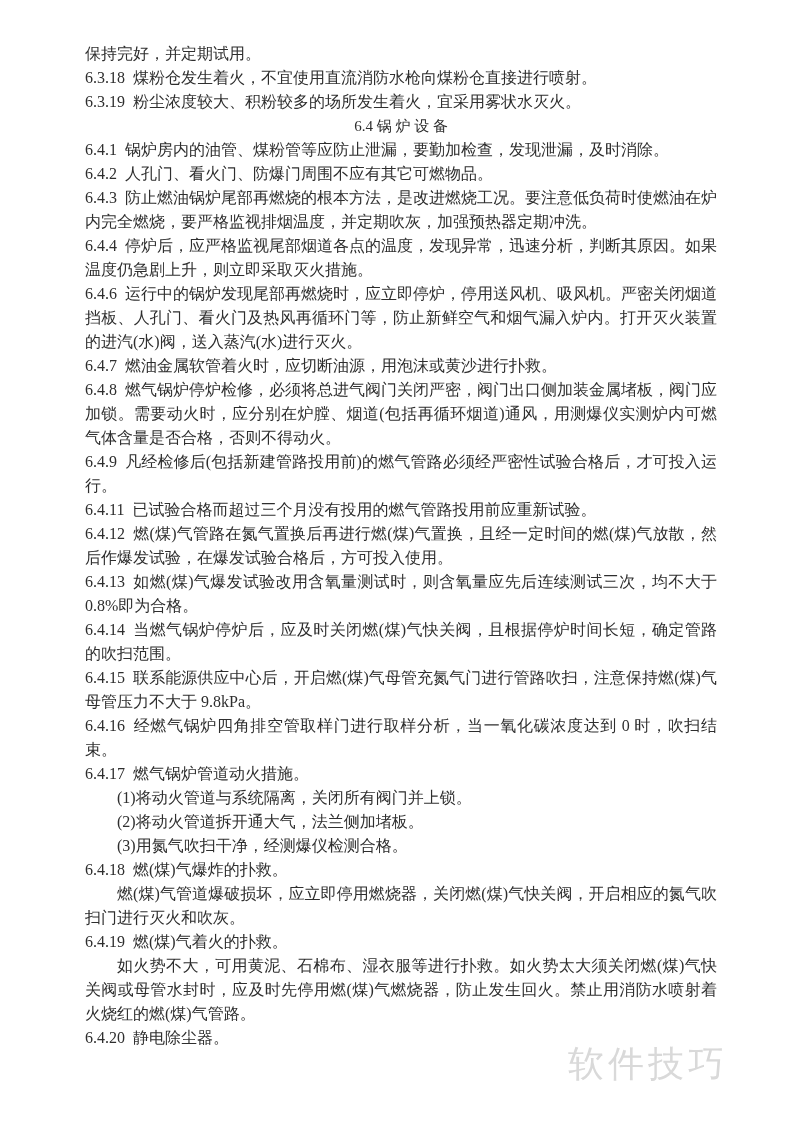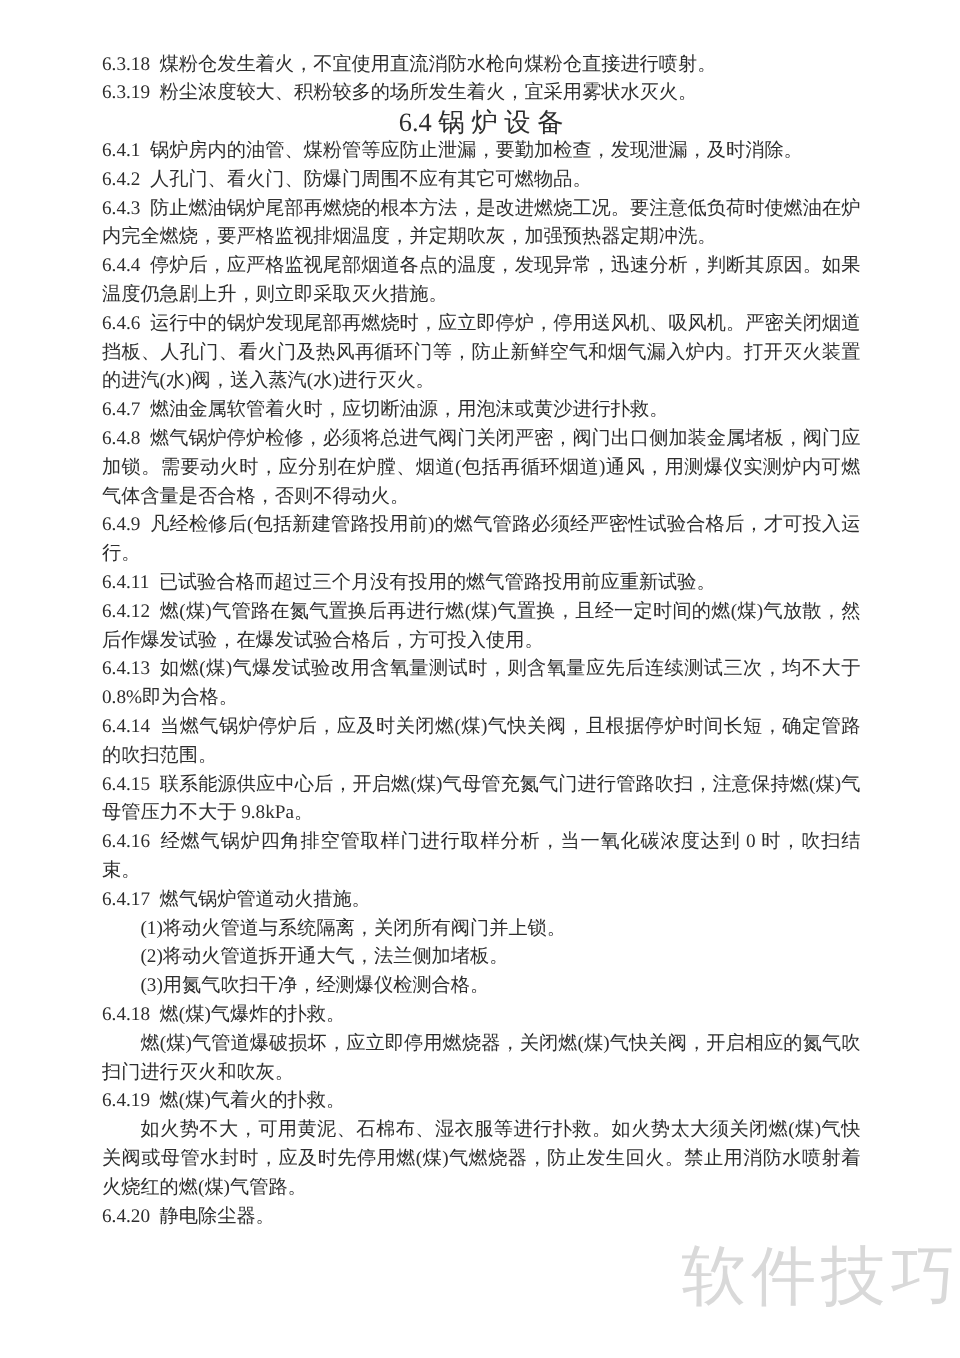--- a/index.html
+++ b/index.html
@@ -26,46 +26,47 @@
   }
   .doc p, .doc h2 {
     margin: 0;
     padding: 0;
   }
   .para .num {
     margin-right: 8px;
   }
   .heading {
     text-align: center;
-    font-size: 22px;
+    font-size: 15px;
     font-weight: normal;
     line-height: 24px;
   }
   .sub, .body-para {
     text-indent: 2em;
   }
   .watermark {
     position: absolute;
     left: 568px;
     top: 1034px;
     font-family: "DejaVu Sans", "Liberation Sans", sans-serif;
-    font-size: 54px;
+    font-size: 36px;
     line-height: 60px;
     color: #d9d9d9;
     letter-spacing: 4px;
     white-space: nowrap;
     z-index: 0;
     text-align: center;
   }
 </style>
 </head>
 <body>
 
 <div class="doc">
 
+  <p class="para"><span>保持完好，并定期试用。</span></p>
 
   <p class="para"><span class="num">6.3.18</span><span>煤粉仓发生着火，不宜使用直流消防水枪向煤粉仓直接进行喷射。</span></p>
 
   <p class="para"><span class="num">6.3.19</span><span>粉尘浓度较大、积粉较多的场所发生着火，宜采用雾状水灭火。</span></p>
 
   <h2 class="heading">6.4 锅 炉 设 备</h2>
 
   <p class="para"><span class="num">6.4.1</span><span>锅炉房内的油管、煤粉管等应防止泄漏，要勤加检查，发现泄漏，及时消除。</span></p>
 
   <p class="para"><span class="num">6.4.2</span><span>人孔门、看火门、防爆门周围不应有其它可燃物品。</span></p>

